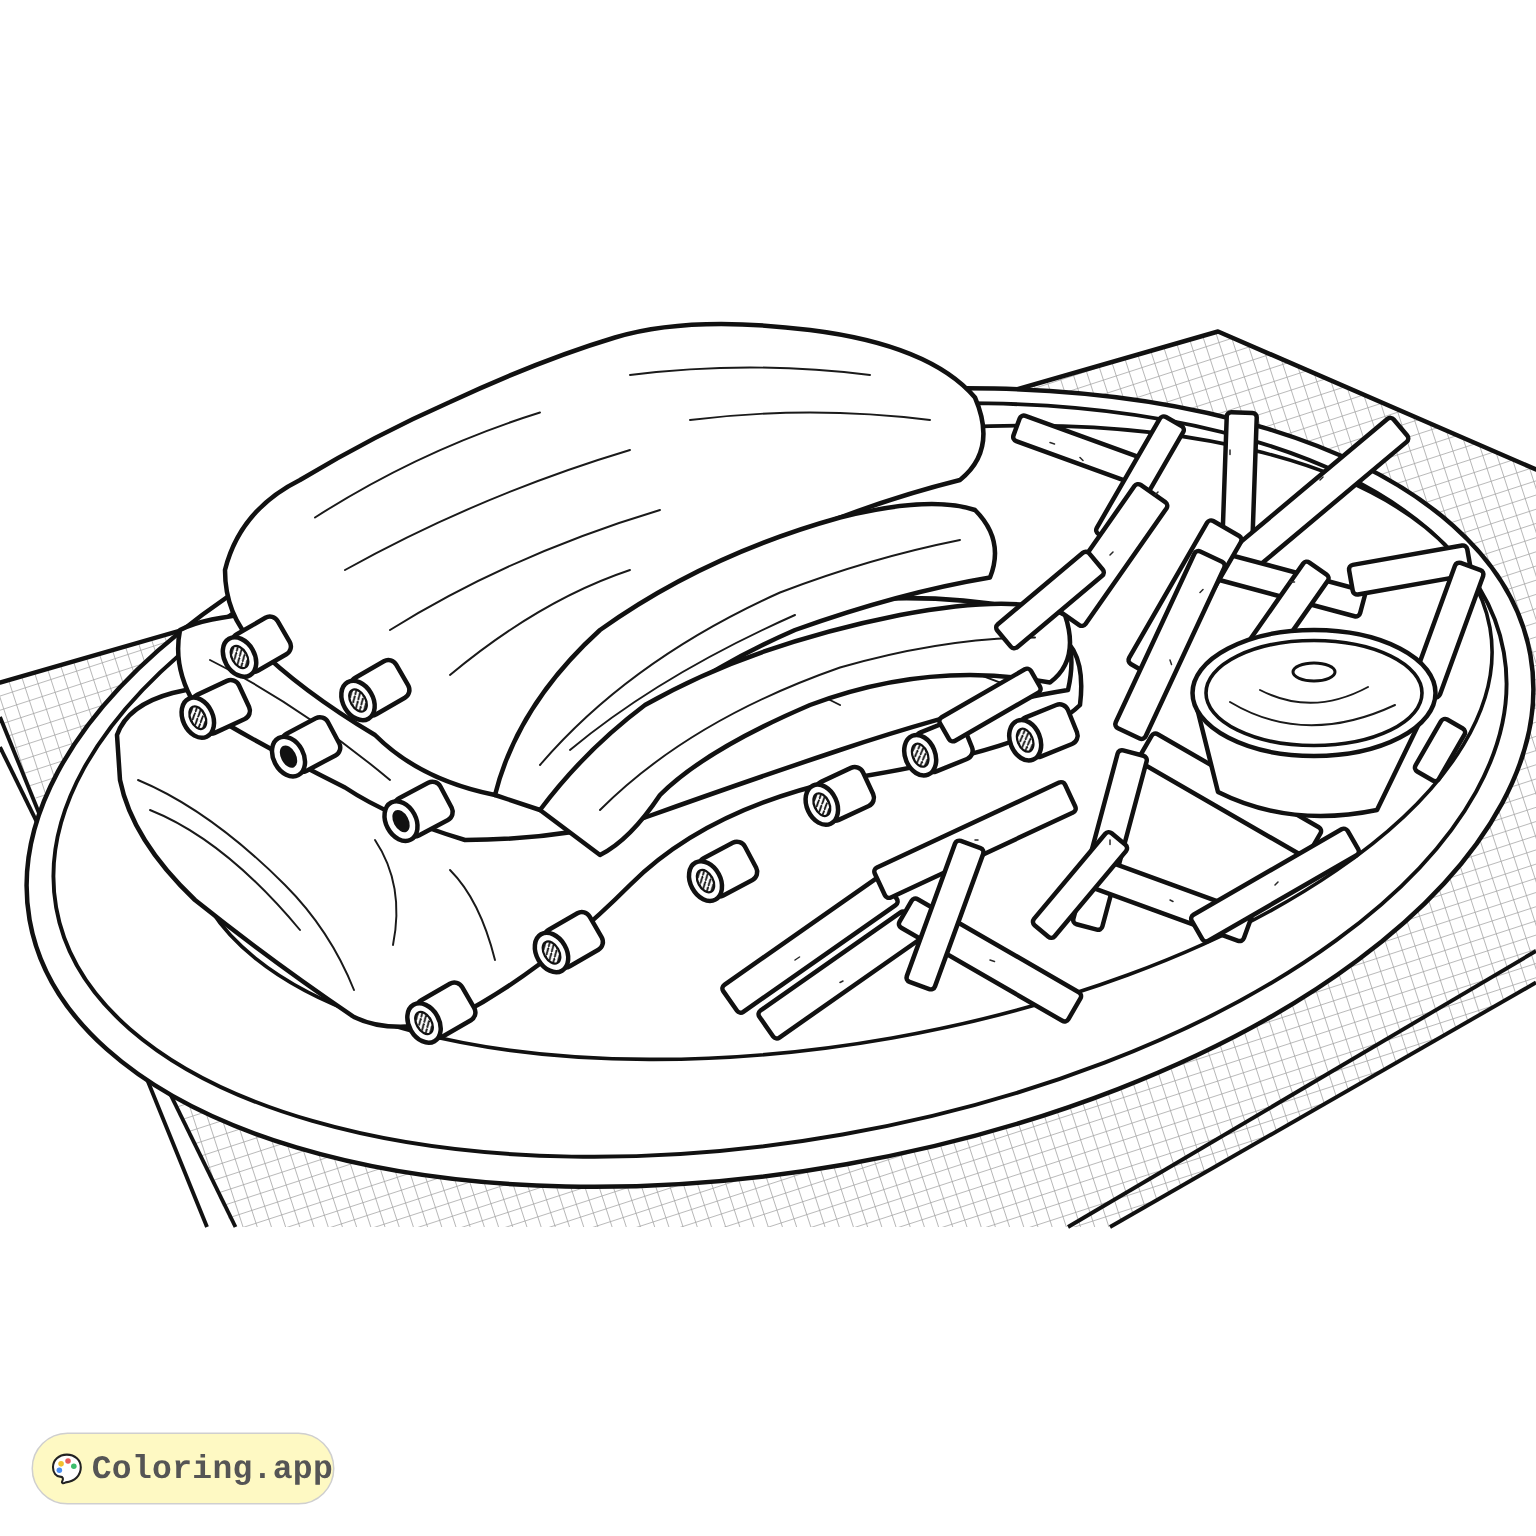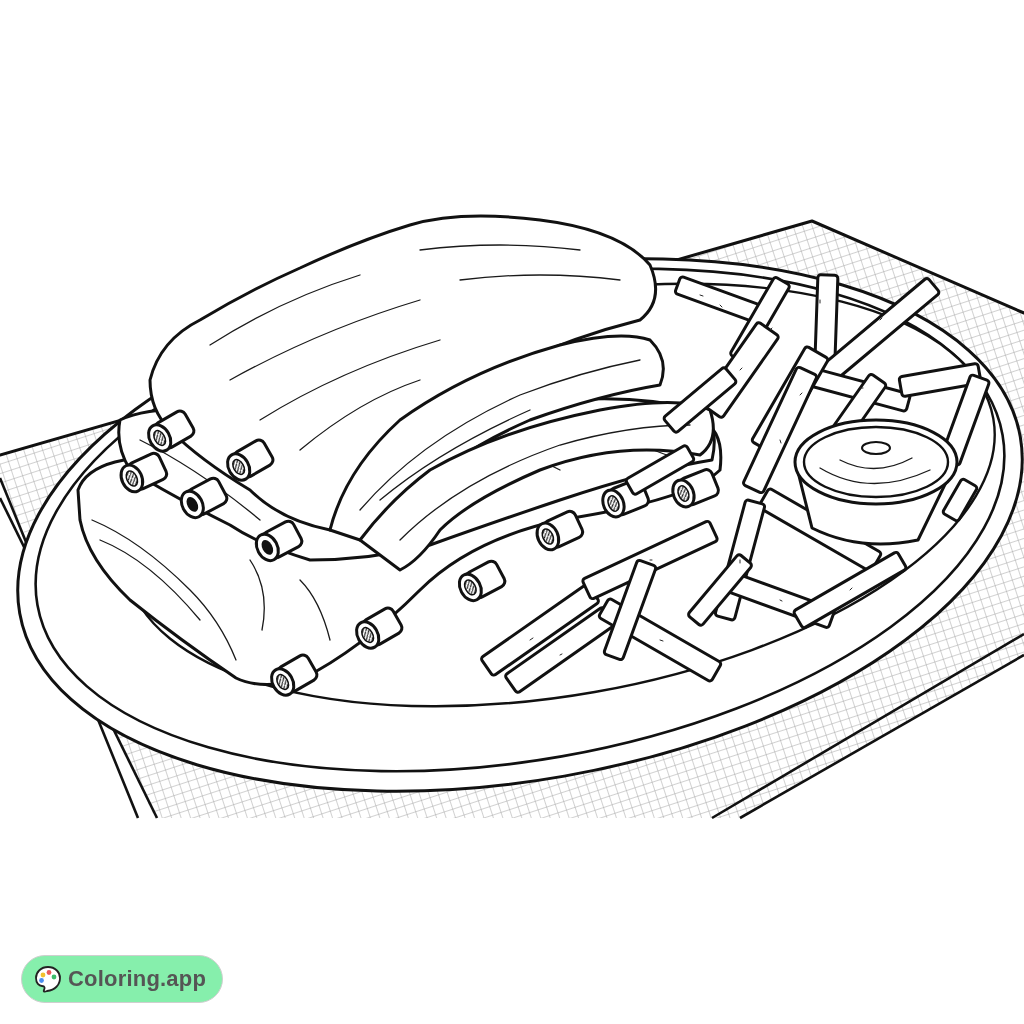--- a/index.html
+++ b/index.html
@@ -3,22 +3,22 @@
 <meta charset="utf-8">
 <style>
   html, body { margin: 0; padding: 0; background: #ffffff; }
   body { width: 1024px; height: 1024px; position: relative; overflow: hidden; font-family: "Liberation Sans", sans-serif; }
   #artwork { position: absolute; left: 0; top: 0; width: 1024px; height: 1024px; }
   .ink { fill: #ffffff; stroke: #111111; stroke-width: 3; stroke-linejoin: round; stroke-linecap: round; }
   .thin { fill: none; stroke: #1a1a1a; stroke-width: 1.3; stroke-linecap: round; }
   .hair { fill: none; stroke: #2a2a2a; stroke-width: 1; stroke-linecap: round; }
   .badge {
     position: absolute; left: 21px; top: 955px; width: 202px; height: 48px;
-    border: 1.5px solid #cfcfcf; border-radius: 26px; background: #86efac;
-    box-sizing: border-box; display: flex; align-items: center; gap: 5px; padding-left: 11px;
+    border: 1.5px solid #cfcfcf; border-radius: 26px; background: #fef9c3;
+    box-sizing: border-box; display: flex; align-items: center; gap: 5px; padding-left: 11px; font-family: Liberation Mono, monospace;
   }
   .badge-icon { width: 30px; height: 30px; display: block; }
   .badge-text { font-size: 22px; font-weight: 700; color: #555555; letter-spacing: 0.2px; }
 </style>
 </head>
 <body>
 
 <svg id="artwork" viewBox="0 0 1024 1024" xmlns="http://www.w3.org/2000/svg">
   <defs>
     <pattern id="grid" width="9" height="9" patternUnits="userSpaceOnUse" patternTransform="rotate(-18)">

